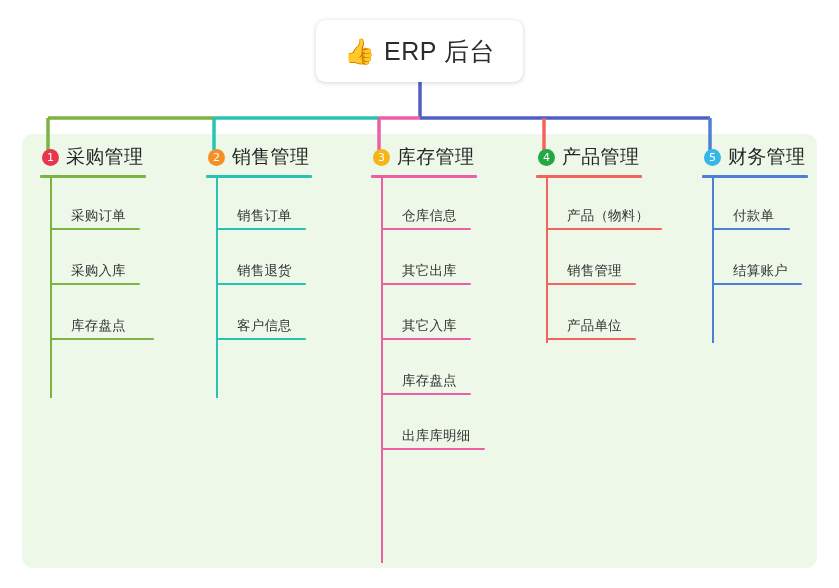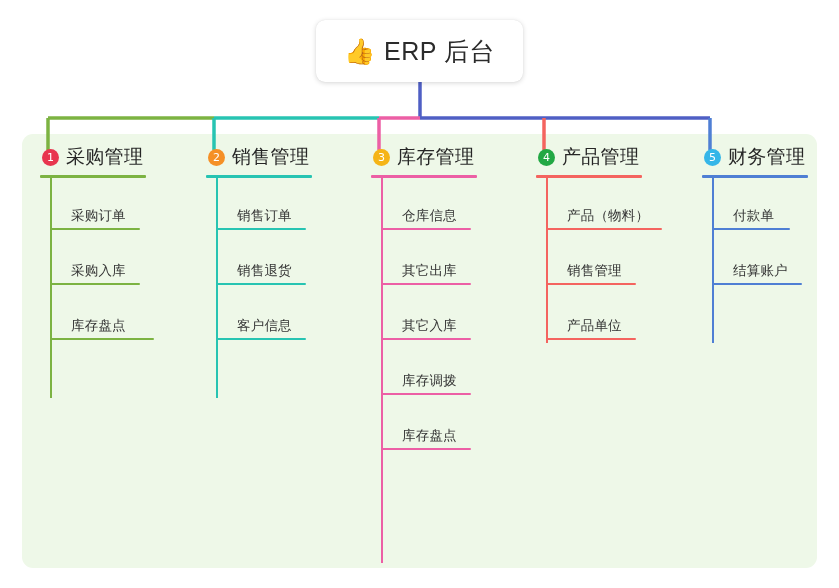--- a/index.html
+++ b/index.html
@@ -220,26 +220,26 @@
           </div>
           <div class="item">
             <span class="item-label">其它出库</span>
             <div class="item-rule" style="width: 90px; background: rgb(236, 95, 165);"></div>
           </div>
           <div class="item">
             <span class="item-label">其它入库</span>
             <div class="item-rule" style="width: 90px; background: rgb(236, 95, 165);"></div>
           </div>
           <div class="item">
-            <span class="item-label">库存调拨</span>
-            <div class="item-rule" style="width: 90px; background: rgb(236, 95, 165);"></div>
-          </div>
-          <div class="item">
             <span class="item-label">库存盘点</span>
             <div class="item-rule" style="width: 90px; background: rgb(236, 95, 165);"></div>
+          </div>
+          <div class="item">
+            <span class="item-label">出库库明细</span>
+            <div class="item-rule" style="width: 104px; background: rgb(236, 95, 165);"></div>
           </div>
         </div>
       </div>
       <div class="column" style="left: 536px;">
         <div class="col-head">
           <span class="badge" style="background: rgb(34, 168, 68);">4</span>
           <span class="col-title">产品管理</span>
         </div>
         <div class="head-rule" style="width: 106px; background: rgb(244, 100, 95);"></div>
         <div class="items">

